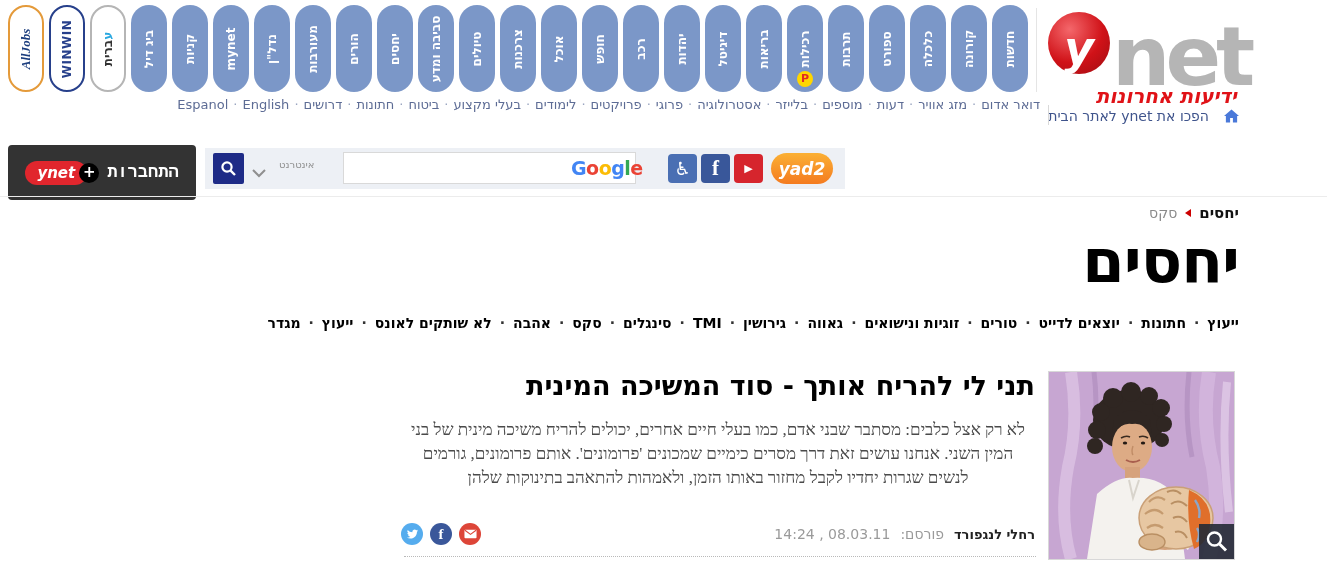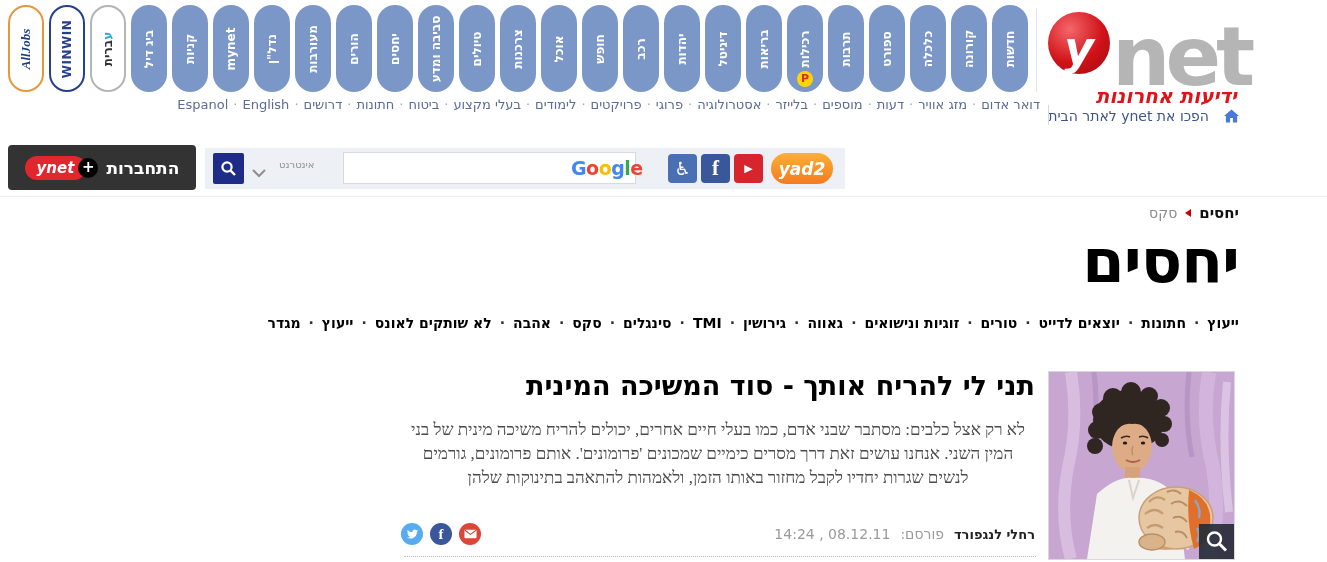--- a/index.html
+++ b/index.html
@@ -35,27 +35,27 @@
   .home-row{right:88px;top:108px;display:flex;direction:rtl;align-items:center;gap:15px;
     color:#3f548c;font-size:14px;cursor:pointer;}
   .quick-divider{left:1048px;top:105px;width:1px;height:20px;background:#d9d9d9;}
 
   
   .quick-links{right:287px;top:97px;direction:rtl;white-space:nowrap;font-size:13px;color:#5d6c95;}
   .qlink{cursor:pointer;}
   .sep{color:#9aa5c0;margin:0 5px;}
 
   
-  .login{left:8px;top:145px;width:188px;height:45px;background:#333;border-radius:4px;
+  .login{left:8px;top:145px;width:188px;height:55px;background:#333;border-radius:4px;
     display:flex;align-items:center;justify-content:center;gap:8px;cursor:pointer;}
   .login-brand{background:#e1262d;color:#fff;font-style:italic;font-weight:bold;font-size:15px;
     padding:3px 12px;border-radius:13px;}
   .login-plus{width:20px;height:20px;border-radius:50%;background:#000;color:#fff;font-size:15px;font-weight:bold;
     line-height:19px;text-align:center;margin-left:-16px;z-index:1;}
-  .login-label{color:#fff;font-weight:bold;font-size:17px;}
+  .login-label{color:#fff;font-weight:bold;font-size:17px;font-family:Liberation Mono, monospace;}
 
   .search-strip{left:205px;top:148px;width:640px;height:41px;background:#edf0f5;}
   .search-btn{position:absolute;left:8px;top:5px;width:31px;height:31px;background:#1e2b87;border-radius:2px;
     display:flex;align-items:center;justify-content:center;cursor:pointer;}
   .chevron{position:absolute;left:47px;top:15px;cursor:pointer;}
   .scope{position:absolute;left:74px;top:11px;color:#8f8f8f;font-size:10px;cursor:pointer;}
   .search-input{position:absolute;left:138px;top:4px;width:293px;height:32px;border:1px solid #d9d9d9;
     box-sizing:border-box;padding:0 8px 0 78px;font-size:14px;background:#fff;}
   .google{position:absolute;left:366px;top:9px;font-weight:bold;font-size:19px;letter-spacing:-.5px;}
   .g-b{color:#4285F4}.g-r{color:#EA4335}.g-y{color:#FBBC05}.g-g{color:#34A853}
@@ -250,21 +250,21 @@
 
 <div class="abs category-nav"><span class="catlink">ייעוץ</span><span class="csep">·</span><span class="catlink">חתונות</span><span class="csep">·</span><span class="catlink">יוצאים לדייט</span><span class="csep">·</span><span class="catlink">טורים</span><span class="csep">·</span><span class="catlink">זוגיות ונישואים</span><span class="csep">·</span><span class="catlink">גאווה</span><span class="csep">·</span><span class="catlink">גירושין</span><span class="csep">·</span><span class="catlink">TMI</span><span class="csep">·</span><span class="catlink">סינגלים</span><span class="csep">·</span><span class="catlink">סקס</span><span class="csep">·</span><span class="catlink">אהבה</span><span class="csep">·</span><span class="catlink">לא שותקים לאונס</span><span class="csep">·</span><span class="catlink">ייעוץ</span><span class="csep">·</span><span class="catlink">מגדר</span></div>
 
 <h1 class="abs article-title" style="margin:0;">תני לי להריח אותך - סוד המשיכה המינית</h1>
 <p class="abs article-summary" style="margin:0;font-family:Liberation Serif, serif;">לא רק אצל כלבים: מסתבר שבני אדם, כמו בעלי חיים אחרים, יכולים להריח משיכה מינית של בני המין השני. אנחנו עושים זאת דרך מסרים כימיים שמכונים 'פרומונים'. אותם פרומונים, גורמים לנשים שגרות יחדיו לקבל מחזור באותו הזמן, ולאמהות להתאהב בתינוקות שלהן</p>
 
 <div class="abs byline">
   <div class="byline-meta">
     <span class="author">רחלי לנגפורד</span>
     <span class="pub-label">פורסם:</span>
-    <span class="pub-time">14:24 , 08.12.11</span>
+    <span class="pub-time">14:24 , 08.03.11</span>
   </div>
   <div class="share-icons">
     <div class="share-ic sh-tw">
       <svg width="13" height="12" viewBox="0 0 16 16">
           <path fill="#fff" d="M15.36 3.43c-.54.24-1.12.4-1.73.48.62-.37 1.1-.96 1.32-1.67-.58.35-1.23.6-1.91.73A3.07 3.07 0 0 0 7.8 5.07c0 .24.03.47.08.7A8.7 8.7 0 0 1 1.56 2.57a3.07 3.07 0 0 0 .95 4.1c-.5-.02-.98-.16-1.39-.39v.04c0 1.49 1.06 2.73 2.46 3.01-.26.07-.53.11-.81.11-.2 0-.39-.02-.58-.06.39 1.22 1.52 2.11 2.87 2.13A6.15 6.15 0 0 1 .5 12.77a8.68 8.68 0 0 0 4.7 1.38c5.64 0 8.73-4.67 8.73-8.73v-.4c.6-.43 1.12-.97 1.53-1.59z"></path>
         </svg>
     </div>
     <div class="share-ic sh-fb">f</div>
     <div class="share-ic sh-mail">
       <svg width="13" height="10" viewBox="0 0 14 10">

